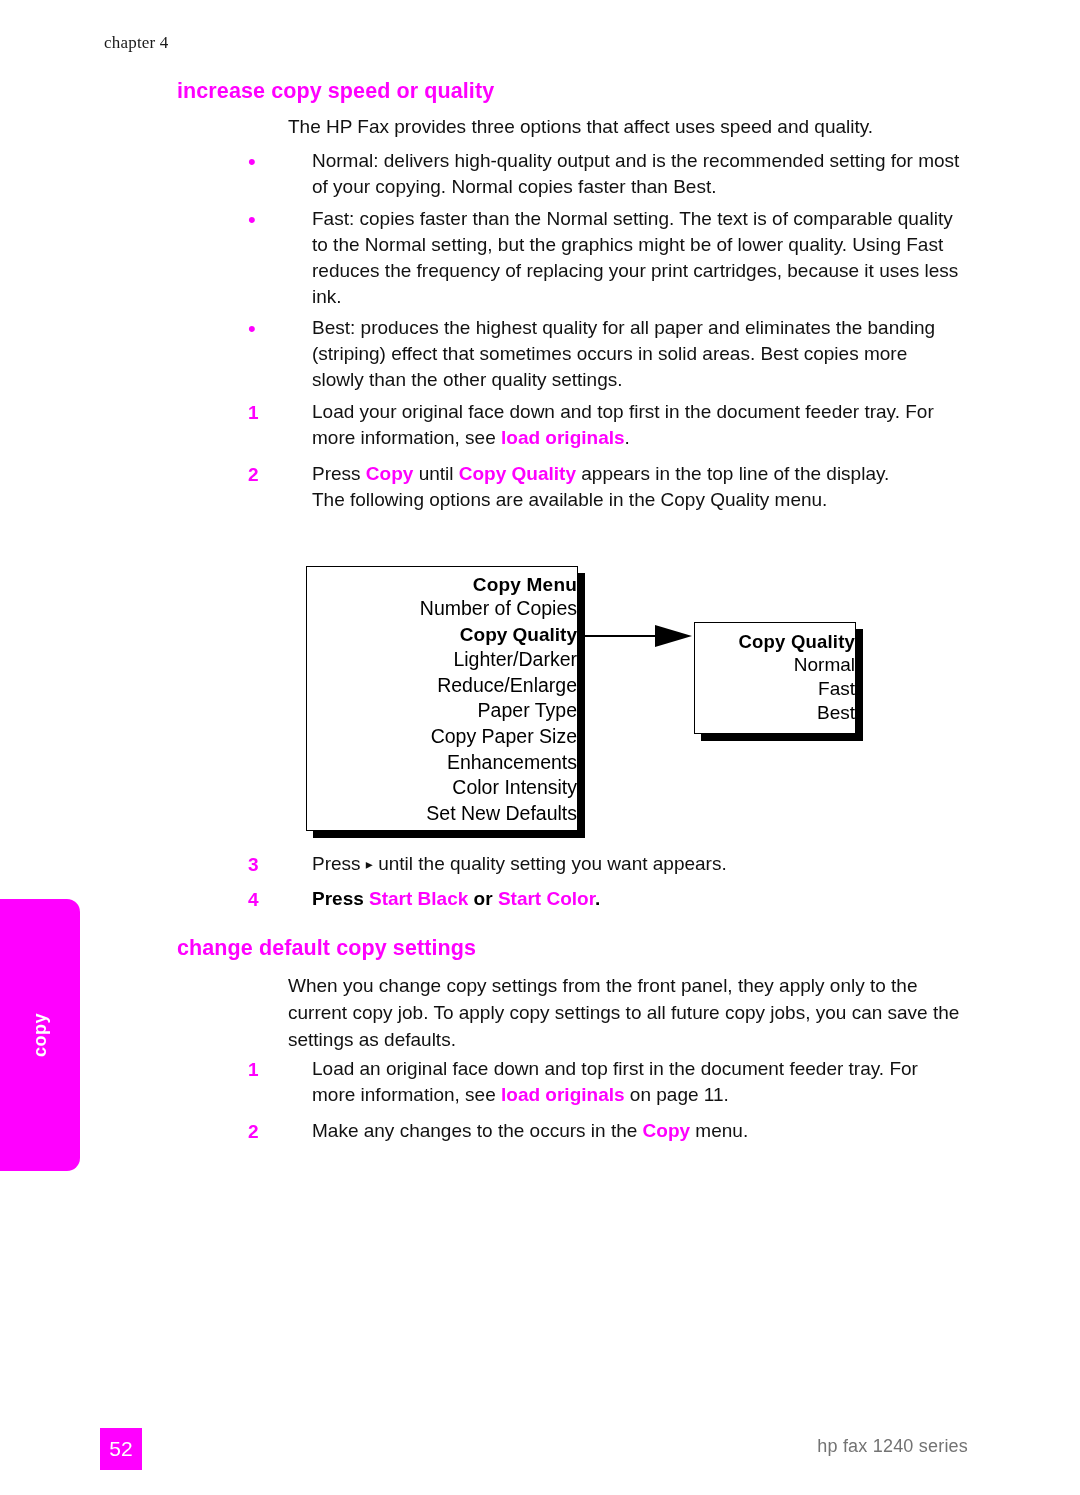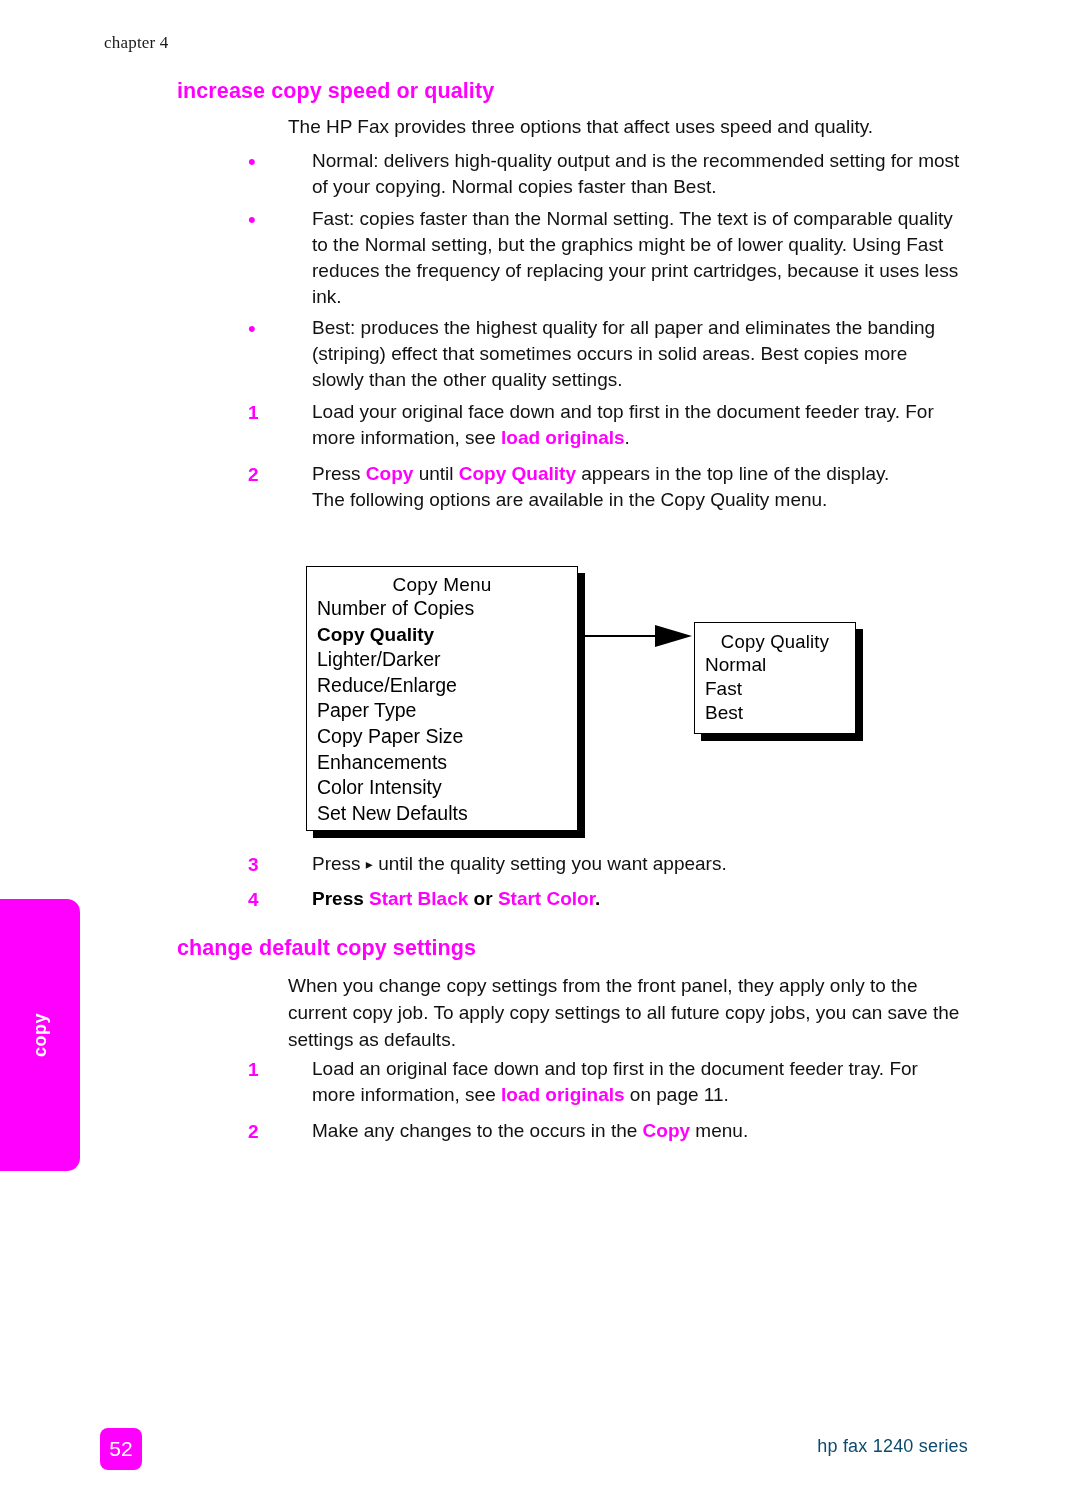--- a/index.html
+++ b/index.html
@@ -57,24 +57,24 @@
 
   .menubox {
     position:absolute; background:#ffffff;
     border:1.6px solid #000;
     box-shadow:7px 7px 0 0 #000;
   }
   #copy-menu-box { left:306px; top:566px; width:272px; height:265px; }
   #copy-quality-box { left:694px; top:622px; width:162px; height:112px; }
 
   .box-title {
-    text-align:center; font-weight:normal; font-size:19px;
+    text-align:right; font-weight:bold; font-size:19px;
     padding-top:7px; letter-spacing:.2px;
   }
-  .box-list { padding-left:10px; }
+  .box-list { padding-left:10px;text-align:right; }
   .box-item { font-size:19.5px; line-height:25.6px; white-space:nowrap; }
   .box-item.bold { font-weight:bold; font-size:19px; }
 
   #copy-quality-box .box-title { font-size:18.5px; padding-top:8px; }
   #copy-quality-box .box-item { font-size:19px; line-height:24px; }
 
   
   #side-tab {
     position:absolute; left:0; top:899px; width:80px; height:272px;
     background:#ff00ff;
@@ -84,27 +84,27 @@
     position:absolute; left:50%; top:50%;
     transform:translate(-50%,-50%) rotate(180deg);
     writing-mode:vertical-rl;
     color:#ffffff; font-size:18px; font-weight:bold; letter-spacing:.5px;
     white-space:nowrap;
   }
 
   
   #page-number-badge {
     position:absolute; left:100px; top:1428px;
-    width:42px; height:42px; background:#ff00ff; border-radius:8px;
+    width:42px; height:42px; background:#ff00ff; border-radius:0;
     color:#fff; font-size:21px; display:flex;
     align-items:center; justify-content:center;
   }
   #footer-product {
     position:absolute; right:112px; top:1436px;
-    font-size:18px; color:#0c4a6e; letter-spacing:.2px;
+    font-size:18px; color:#737373; letter-spacing:.2px;
   }
 </style>
 </head>
 <body>
 
 <div id="chapter-label">chapter 4</div>
 
 <h2 class="section-heading" id="heading-increase">increase copy speed or quality</h2>
 
 <div class="para" id="intro-1" style="top:113px;">The HP Fax provides three options that affect uses speed and quality.</div>

